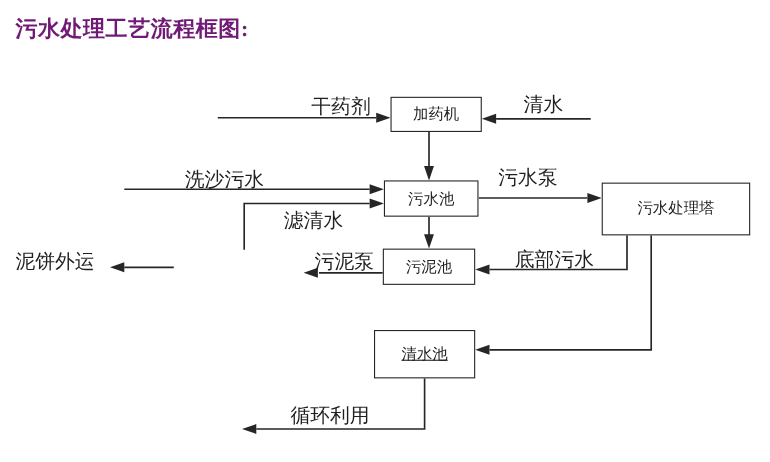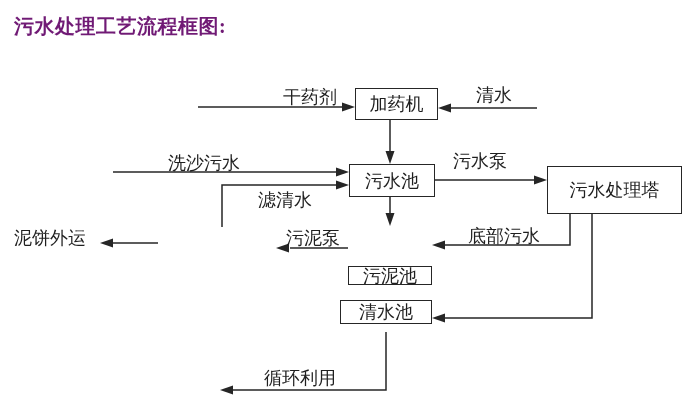--- a/index.html
+++ b/index.html
@@ -39,21 +39,21 @@
     stroke: none;
   }
   .node {
     position: absolute;
     box-sizing: border-box;
     border: 1.5px solid #262626;
     background: #ffffff;
     display: flex;
     align-items: center;
     justify-content: center;
-    font-size: 18px;
+    font-size: 14px;
     white-space: nowrap;
   }
   .lbl {
     position: absolute;
     font-size: 18px;
     white-space: nowrap;
     background: transparent;
   }
 </style>
 </head>
@@ -132,25 +132,25 @@
 
   <div class="node" style="left:349px; top:164px; width:86px;  height:33px;">
     <span>污水池</span>
   </div>
 
   <div class="node" style="left:547px; top:166px; width:135px; height:48px;">
     <span>污水处理塔</span>
   </div>
 
 
-  <div class="node" style="left:348px; top:226px; width:84px;  height:19px;margin-top:40px;">
+  <div class="node" style="left:348px; top:226px; width:84px;  height:33px;">
     <span>污泥池</span>
   </div>
 
-  <div class="node" style="left:340px; top:300px; width:92px;  height:24px;">
+  <div class="node" style="left:340px; top:300px; width:92px;  height:44px;text-decoration:underline;">
     <span>清水池</span>
   </div>
 
   <div class="lbl" style="left:243px; top:85px;margin-left:40px;">干药剂</div>
 
   <div class="lbl" style="left:476px; top:83px;">清水</div>
 
   <div class="lbl" style="left:168px; top:151px;">洗沙污水</div>
 
   <div class="lbl" style="left:258px; top:188px;">滤清水</div>

